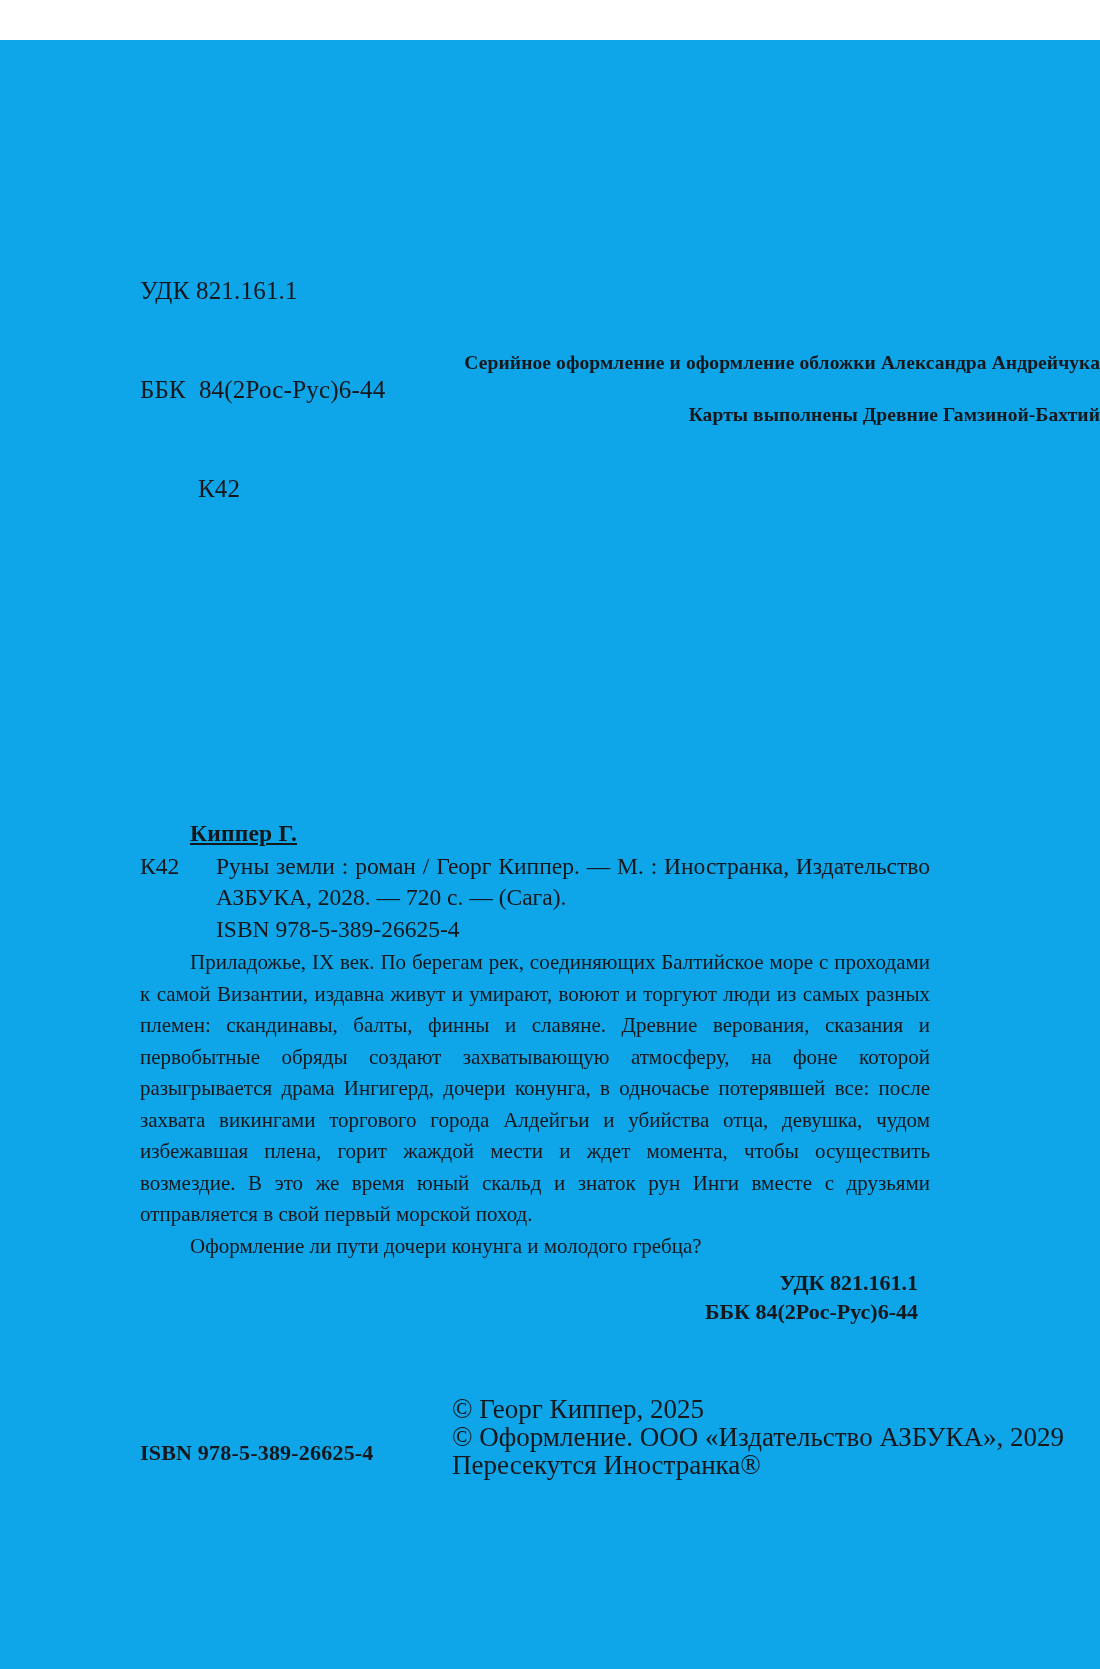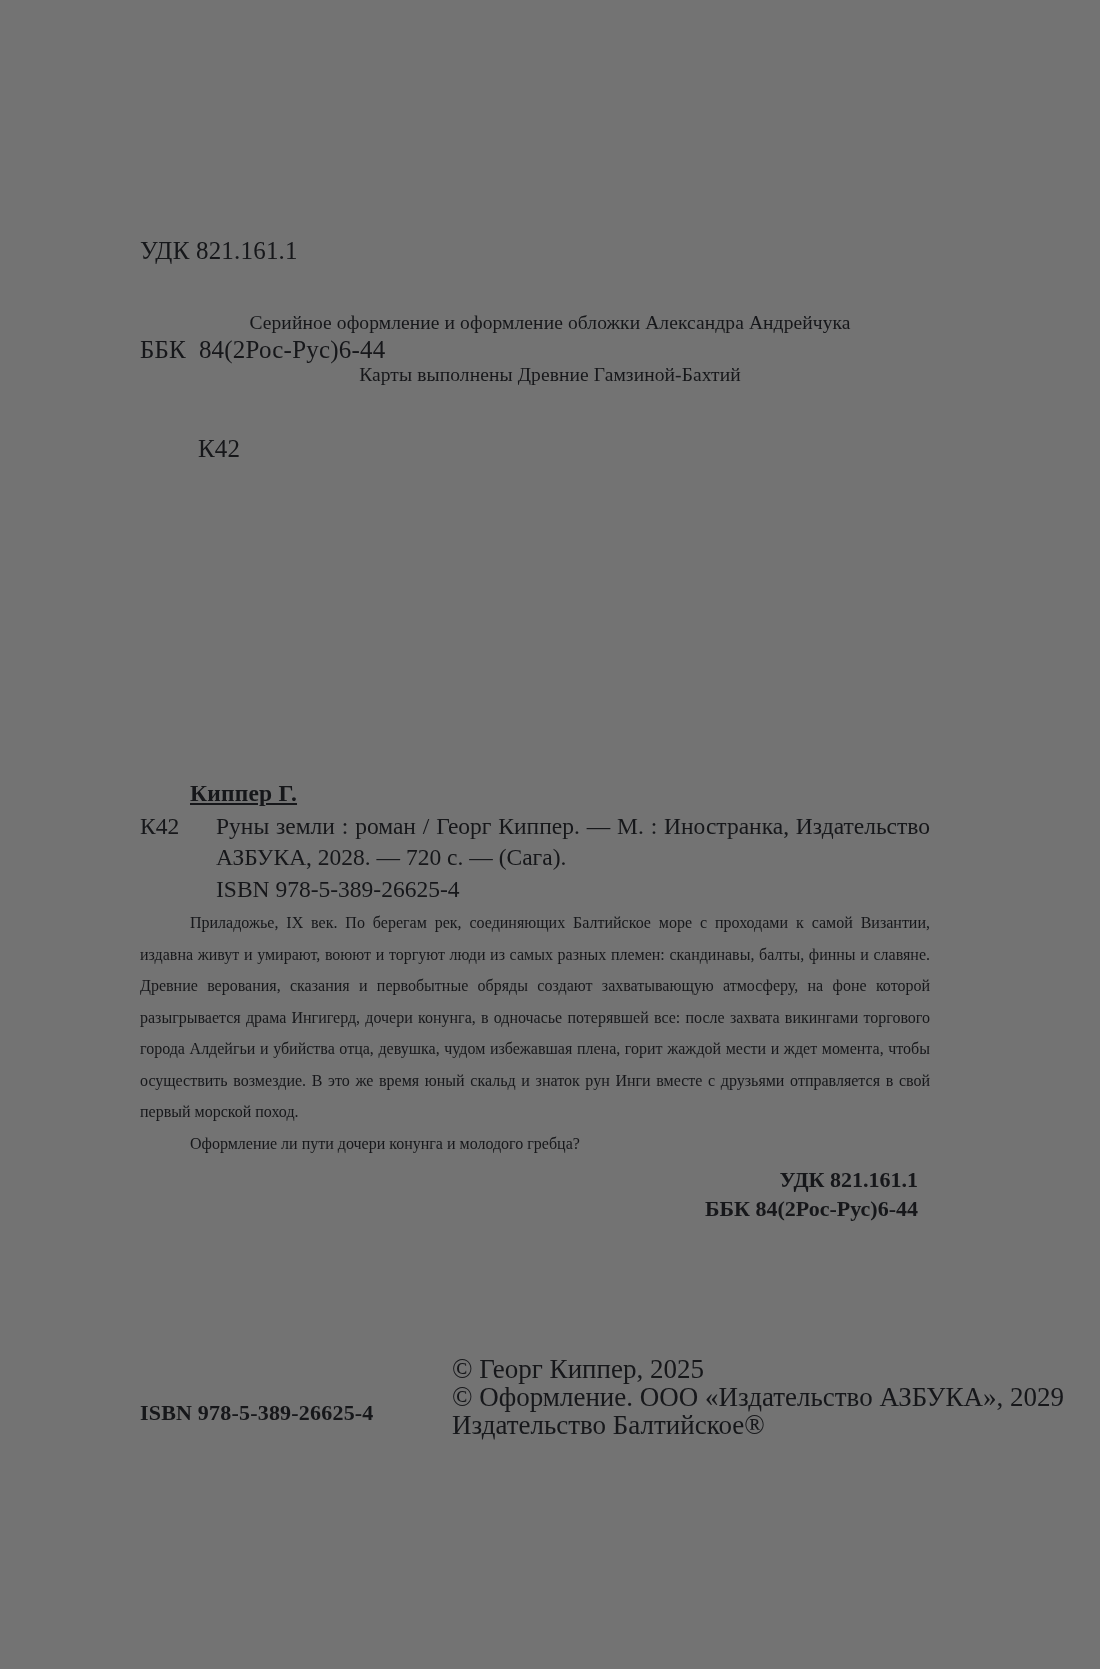--- a/index.html
+++ b/index.html
@@ -11,21 +11,22 @@
     width: 1100px;
     height: 1669px;
     position: relative;
     font-family: "Liberation Serif", "DejaVu Serif", serif;
     color: #16171a;
     overflow: hidden;
   }
   .page {
     position: absolute;
     inset: 0;
-    background: #737373;
+    background: #0ea5e9;
+    margin-top: 40px;
   }
 
   
   .udk-block {
     position: absolute;
     left: 140px;
     top: 168px;
     font-size: 25px;
     line-height: 33px;
     letter-spacing: 0.2px;
@@ -33,21 +34,22 @@
   }
   .udk-block .row { display: block; }
   .udk-block .indent { padding-left: 58px; }
 
   
   .credits {
     position: absolute;
     left: 0;
     right: 0;
     top: 310px;
-    text-align: center;
+    text-align: right;
+    font-weight: bold;
   }
   .credits .line {
     font-size: 19.5px;
     line-height: 26px;
     letter-spacing: 0.1px;
   }
   .credits .line.second { margin-top: 26px; }
 
   
   .record {
@@ -80,21 +82,21 @@
   .record .isbn-line {
     padding-left: 76px;
     margin-top: 1px;
   }
 
   .annot {
     margin-top: 2px;
     text-align: justify;
     text-align-last: left;
     text-indent: 50px;
-    font-size: 16px;
+    font-size: 21px;
     line-height: 31.5px;
     hyphens: manual;
   }
   .annot.q {
     text-align-last: left;
     margin-top: 0;
   }
 
   .tail-codes {
     margin-top: 6px;
@@ -155,18 +157,18 @@
 
     <div class="tail-codes">
       <div>УДК 821.161.1</div>
       <div>ББК 84(2Рос-Рус)6-44</div>
     </div>
   </div>
 
   <div class="footer-copy">
     <div>© Георг Киппер, 2025</div>
     <div>© Оформление. ООО «Издательство АЗБУКА», 2029</div>
-    <div>Издательство Балтийское®</div>
+    <div>Пересекутся Иностранка®</div>
   </div>
 
   <div class="footer-isbn">ISBN 978-5-389-26625-4</div>
 
 </div>
 
 </body></html>

